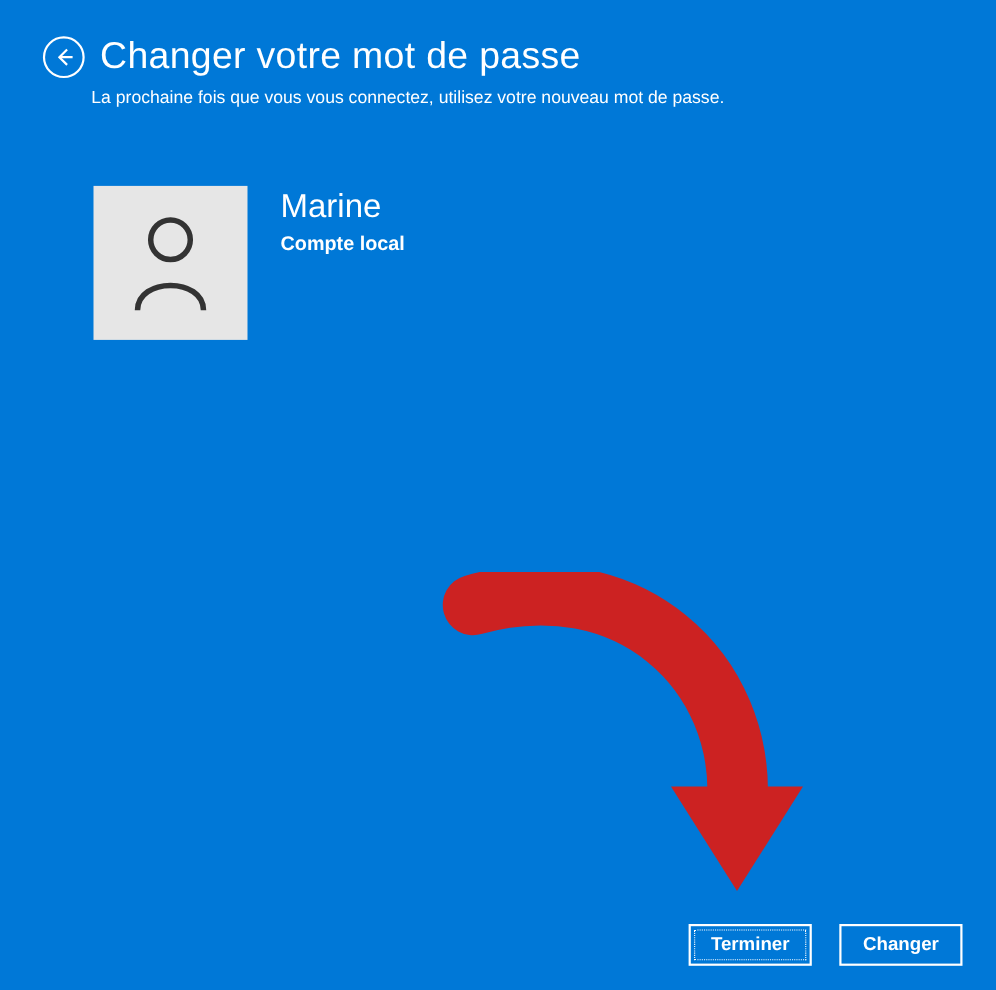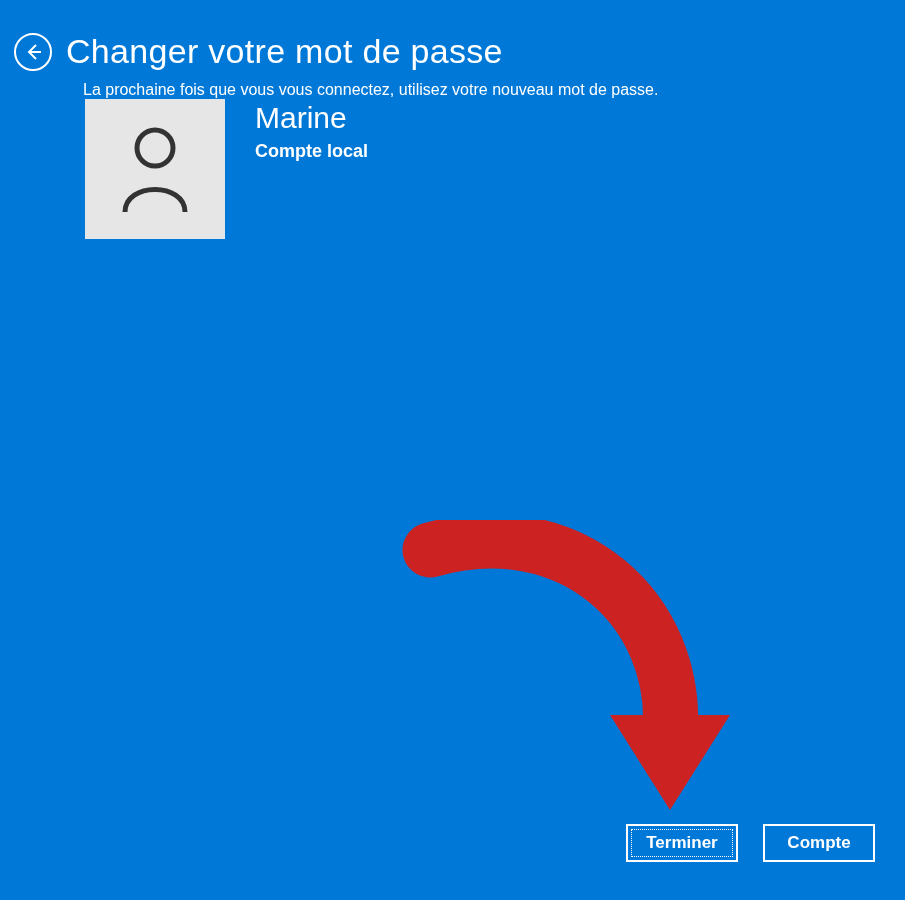--- a/index.html
+++ b/index.html
@@ -9,21 +9,21 @@
       background-color: #0078d7;
       font-family: "Segoe UI", "Segoe UI Light", -apple-system, sans-serif;
       color: white;
       position: relative;
       overflow: hidden;
     }
 
     .header {
       display: flex;
       align-items: center;
-      padding: 32px 30px 0 14px;
+      padding: 32px 30px 0 39px;
     }
 
     .back-circle {
       width: 38px;
       height: 38px;
       border: 2px solid white;
       border-radius: 50%;
       display: flex;
       align-items: center;
       justify-content: center;
@@ -41,20 +41,21 @@
     .subtitle {
       font-size: 16px;
       font-weight: 400;
       margin-left: 83px;
       margin-top: 10px;
       color: white;
     }
 
     .account-row {
       display: flex;
+      margin-top: 70px;
       margin-left: 85px;
     }
 
     .avatar {
       width: 140px;
       height: 140px;
       background: #e6e6e6;
       display: flex;
       align-items: center;
       justify-content: center;
@@ -71,21 +72,21 @@
     }
 
     .account-type {
       font-size: 18px;
       font-weight: 700;
       margin-top: 6px;
     }
 
     .buttons {
       position: absolute;
-      bottom: 38px;
+      bottom: 22px;
       right: 30px;
       display: flex;
       gap: 25px;
     }
 
     .btn {
       border: 2px solid white;
       background: transparent;
       color: white;
       font-size: 17px;
@@ -149,14 +150,14 @@
 
 <div class="arrow-annotation">
   <svg width="370" height="320" viewBox="0 0 370 320">
     <path d="M 60 30 C 200 -10, 310 90, 300 215" stroke="#cc2222" stroke-width="55" fill="none" stroke-linecap="round"></path>
     <polygon points="300,290 240,195 360,195" fill="#cc2222"></polygon>
   </svg>
 </div>
 
 <div class="buttons">
   <button class="btn btn-focus">Terminer</button>
-  <button class="btn">Compte</button>
+  <button class="btn">Changer</button>
 </div>
 
 </body></html>

